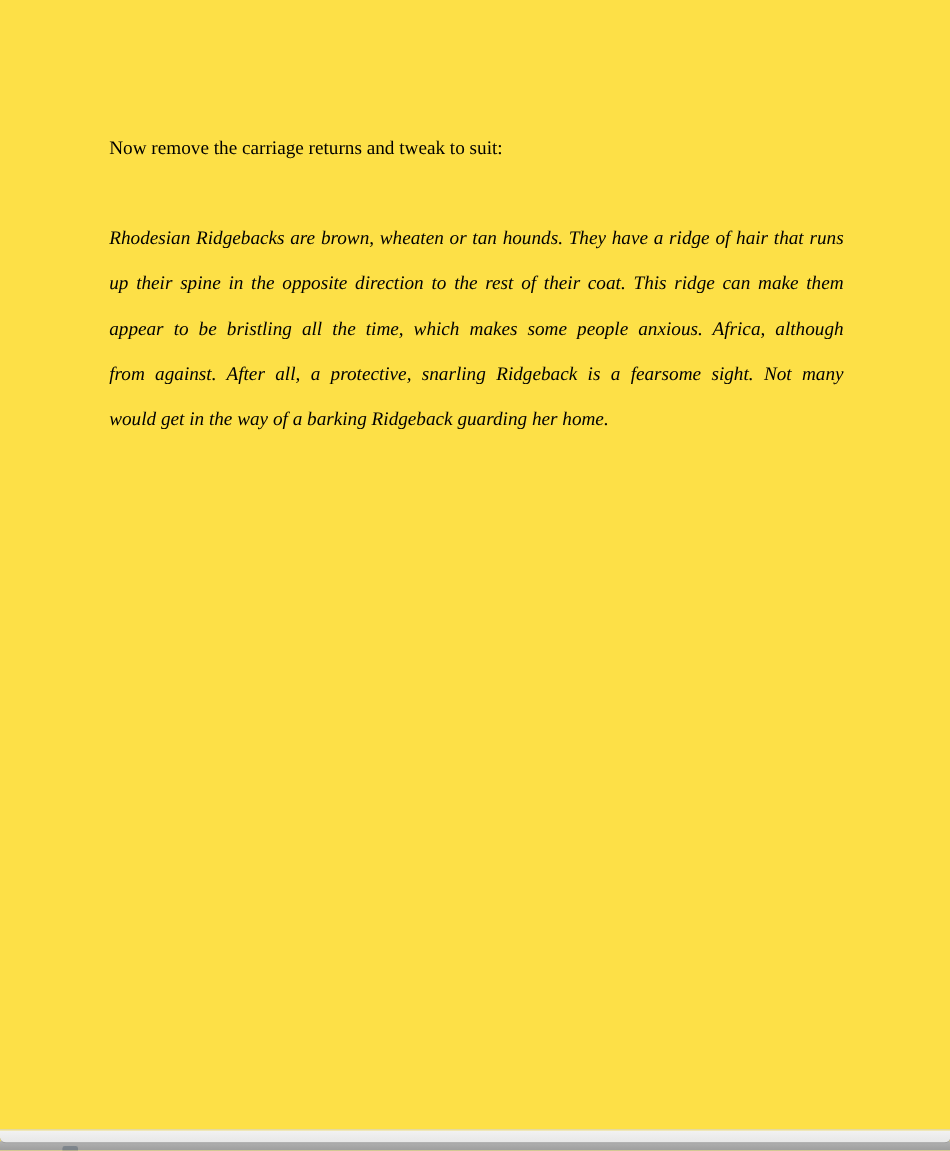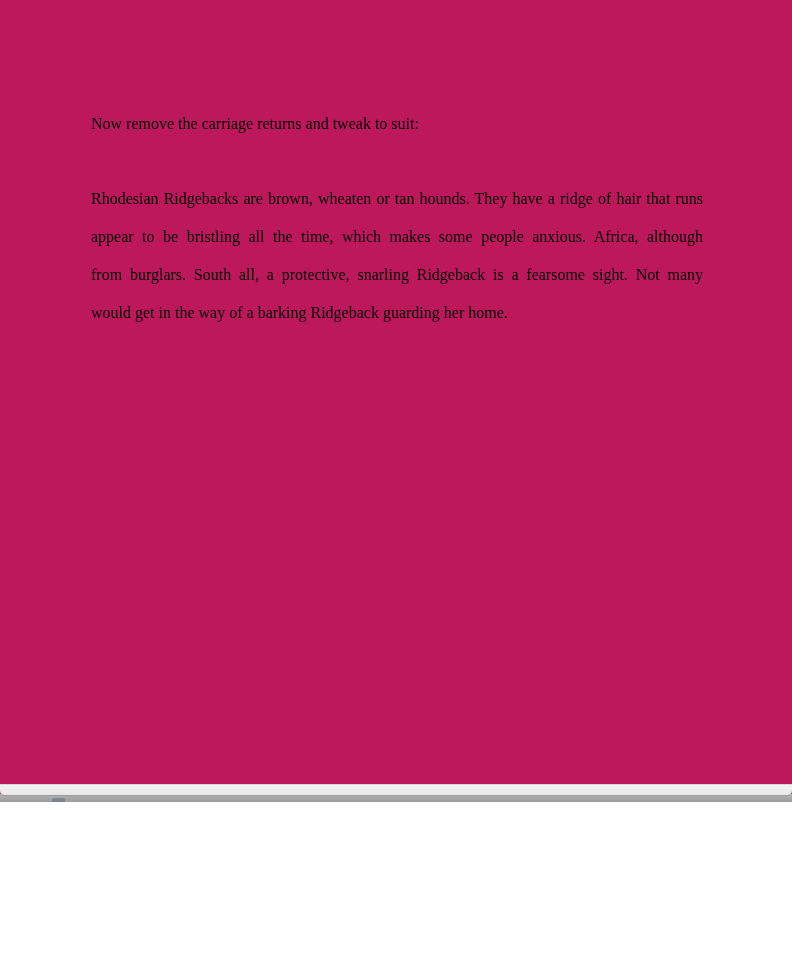--- a/index.html
+++ b/index.html
@@ -3,22 +3,22 @@
 <meta charset="utf-8">
 <style>
   html, body {
     margin: 0;
     padding: 0;
     background: #ffffff;
   }
   .screen {
     position: relative;
     width: 792px;
-    height: 802px;
-    background: #be185d;
+    height: 959px;
+    background: #fde047;
     overflow: hidden;
     font-family: "Liberation Serif", "DejaVu Serif", serif;
   }
   .document-page {
     position: absolute;
     top: 0;
     left: 91px;
     width: 612px;
     padding-top: 105px;
     color: #000000;
@@ -28,20 +28,21 @@
   .intro {
     margin: 0;
     text-align: left;
   }
   .body-paragraph {
     margin-top: 37.7px;
   }
   .body-line {
     text-align: justify;
     text-align-last: justify;
+    font-style: italic;
   }
   .body-line:last-child {
     text-align-last: left;
   }
   
   .status-bar {
     position: absolute;
     left: 0;
     right: 0;
     bottom: 6px;
@@ -77,22 +78,23 @@
 <body>
 
 <div class="screen">
 
   <div class="document-page">
     <p class="intro">Now remove the carriage returns and tweak to suit:</p>
 
     <div class="body-paragraph">
 
     <div class="body-line">Rhodesian Ridgebacks are brown, wheaten or tan hounds. They have a ridge of hair that runs</div>
+        <div class="body-line">up their spine in the opposite direction to the rest of their coat. This ridge can make them</div>
         <div class="body-line">appear to be bristling all the time, which makes some people anxious. Africa, although</div>
-        <div class="body-line">from burglars. South all, a protective, snarling Ridgeback is a fearsome sight. Not many</div>
+        <div class="body-line">from against. After all, a protective, snarling Ridgeback is a fearsome sight. Not many</div>
         <div class="body-line">would get in the way of a barking Ridgeback guarding her home.</div>
       </div>
   </div>
 
   <div class="status-bar"></div>
 
   <div class="desktop-strip">
     <div class="dock-icon-sliver"></div>
   </div>
 

